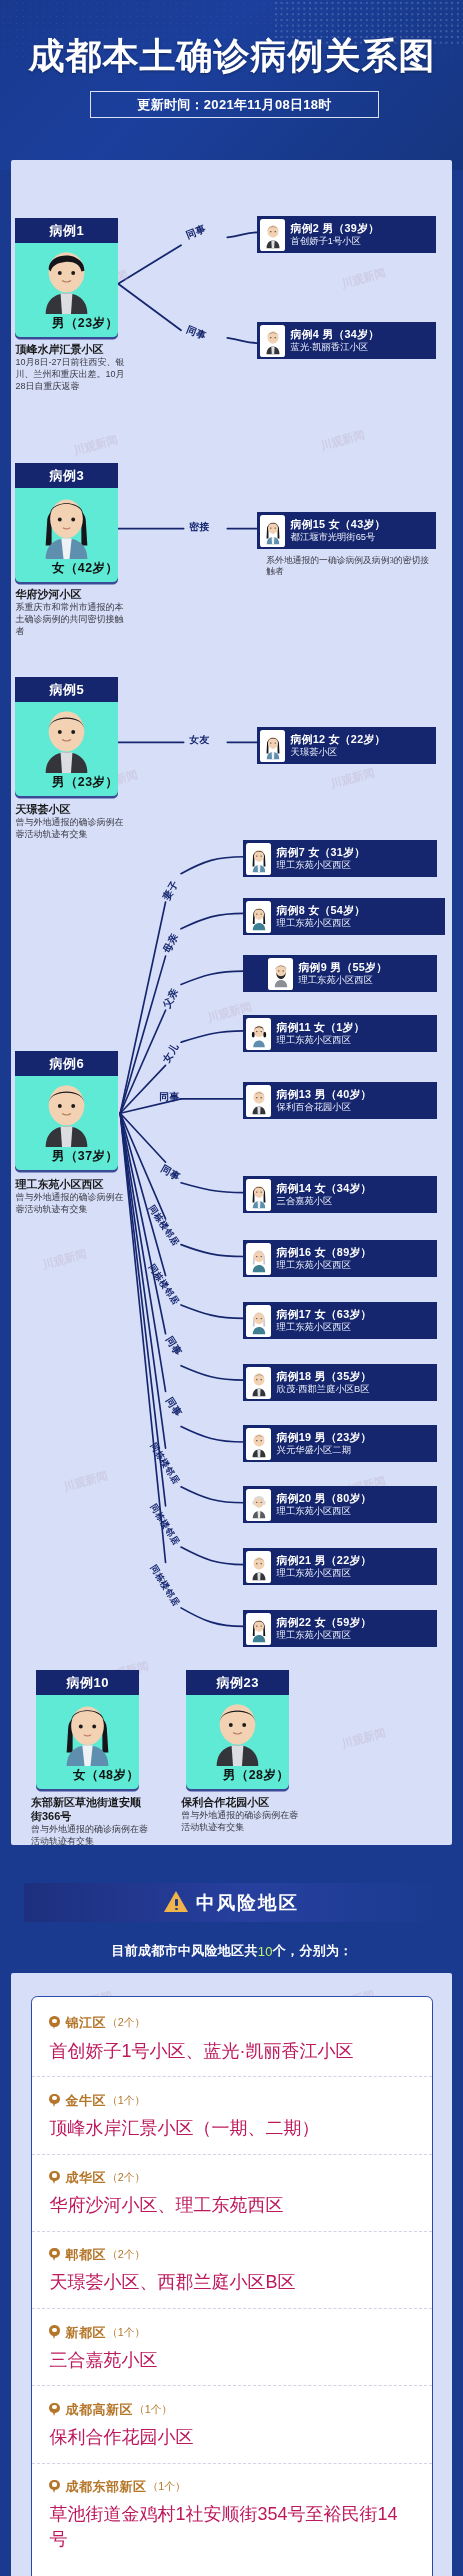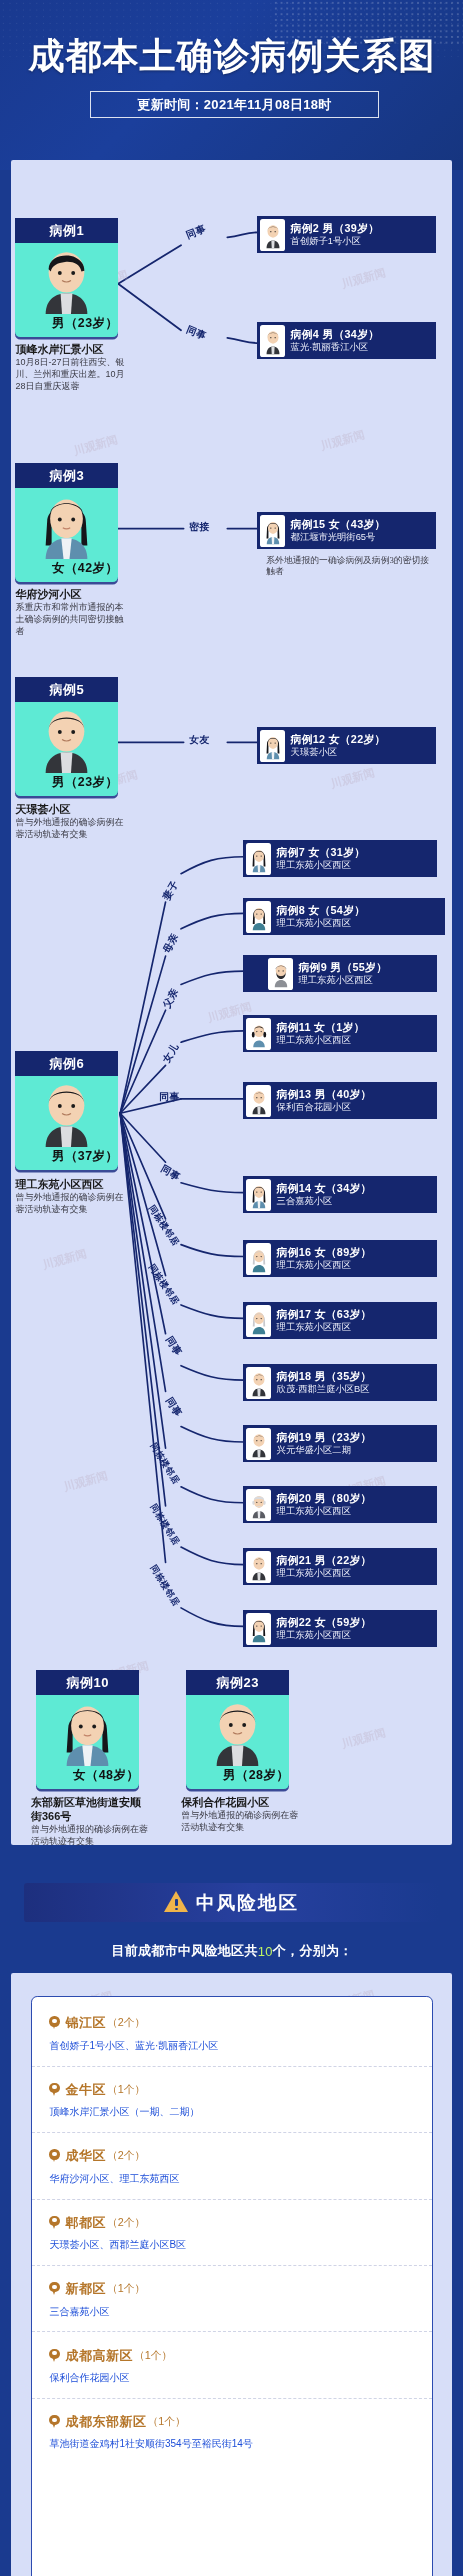--- a/index.html
+++ b/index.html
@@ -209,21 +209,21 @@
     position:absolute; top:7.2px; left:2.6px; width:0; height:0;
     border-left:2.6px solid transparent; border-right:2.6px solid transparent;
     border-top:6.2px solid #b5762a;
   }
   .pin .p3 {
     position:absolute; top:2.6px; left:3.1px; width:4.1px; height:4.1px;
     background:#fff; border-radius:50%;
   }
   .risk-dist { font-size: 13px; font-weight: bold; color:#b5762a; letter-spacing:0.5px;}
   .risk-cnt  { font-size: 10.8px; color:#b5762a; margin-left:1px; }
-  .risk-body { font-size: 10px; color:#1d4ed8; line-height:1.35; font-weight:500;}
+  .risk-body { font-size: 18px; color:#be185d; line-height:1.35; font-weight:500;}
 </style>
 </head>
 <body>
 
 <div id="top-banner">
   <div id="banner-dots"></div>
   <div id="banner-dots2"></div>
   <div id="main-title">成都本土确诊病例关系图</div>
   <div id="update-box">
     <span id="update-text">更新时间：2021年11月08日18时</span>

